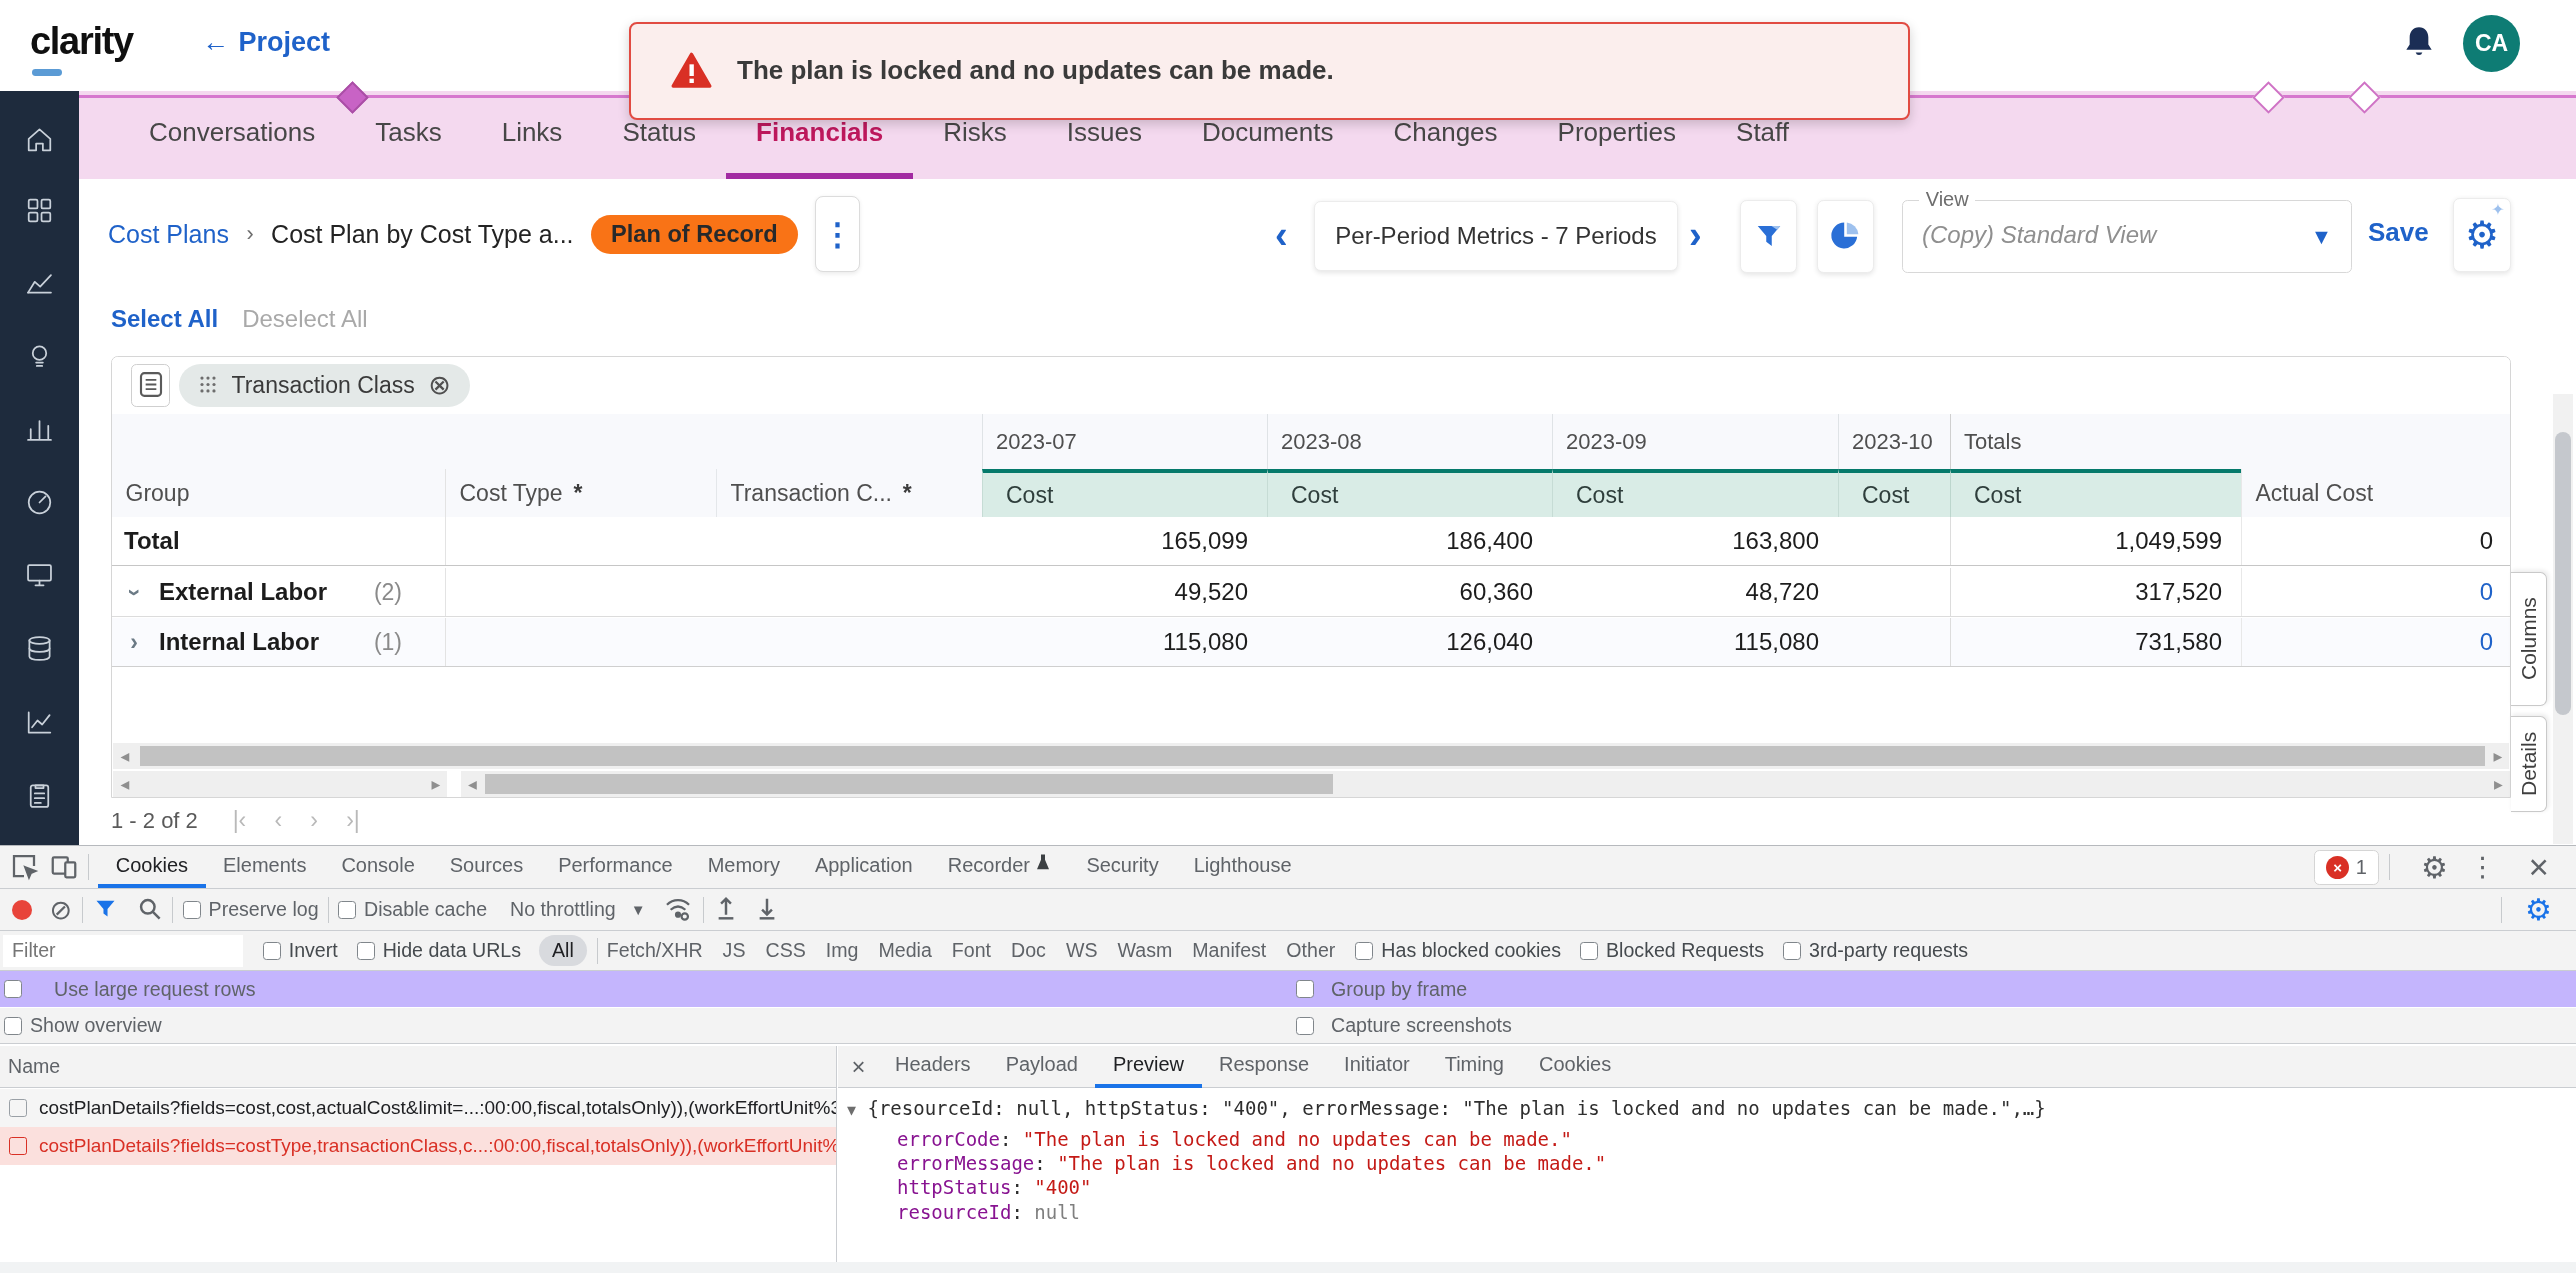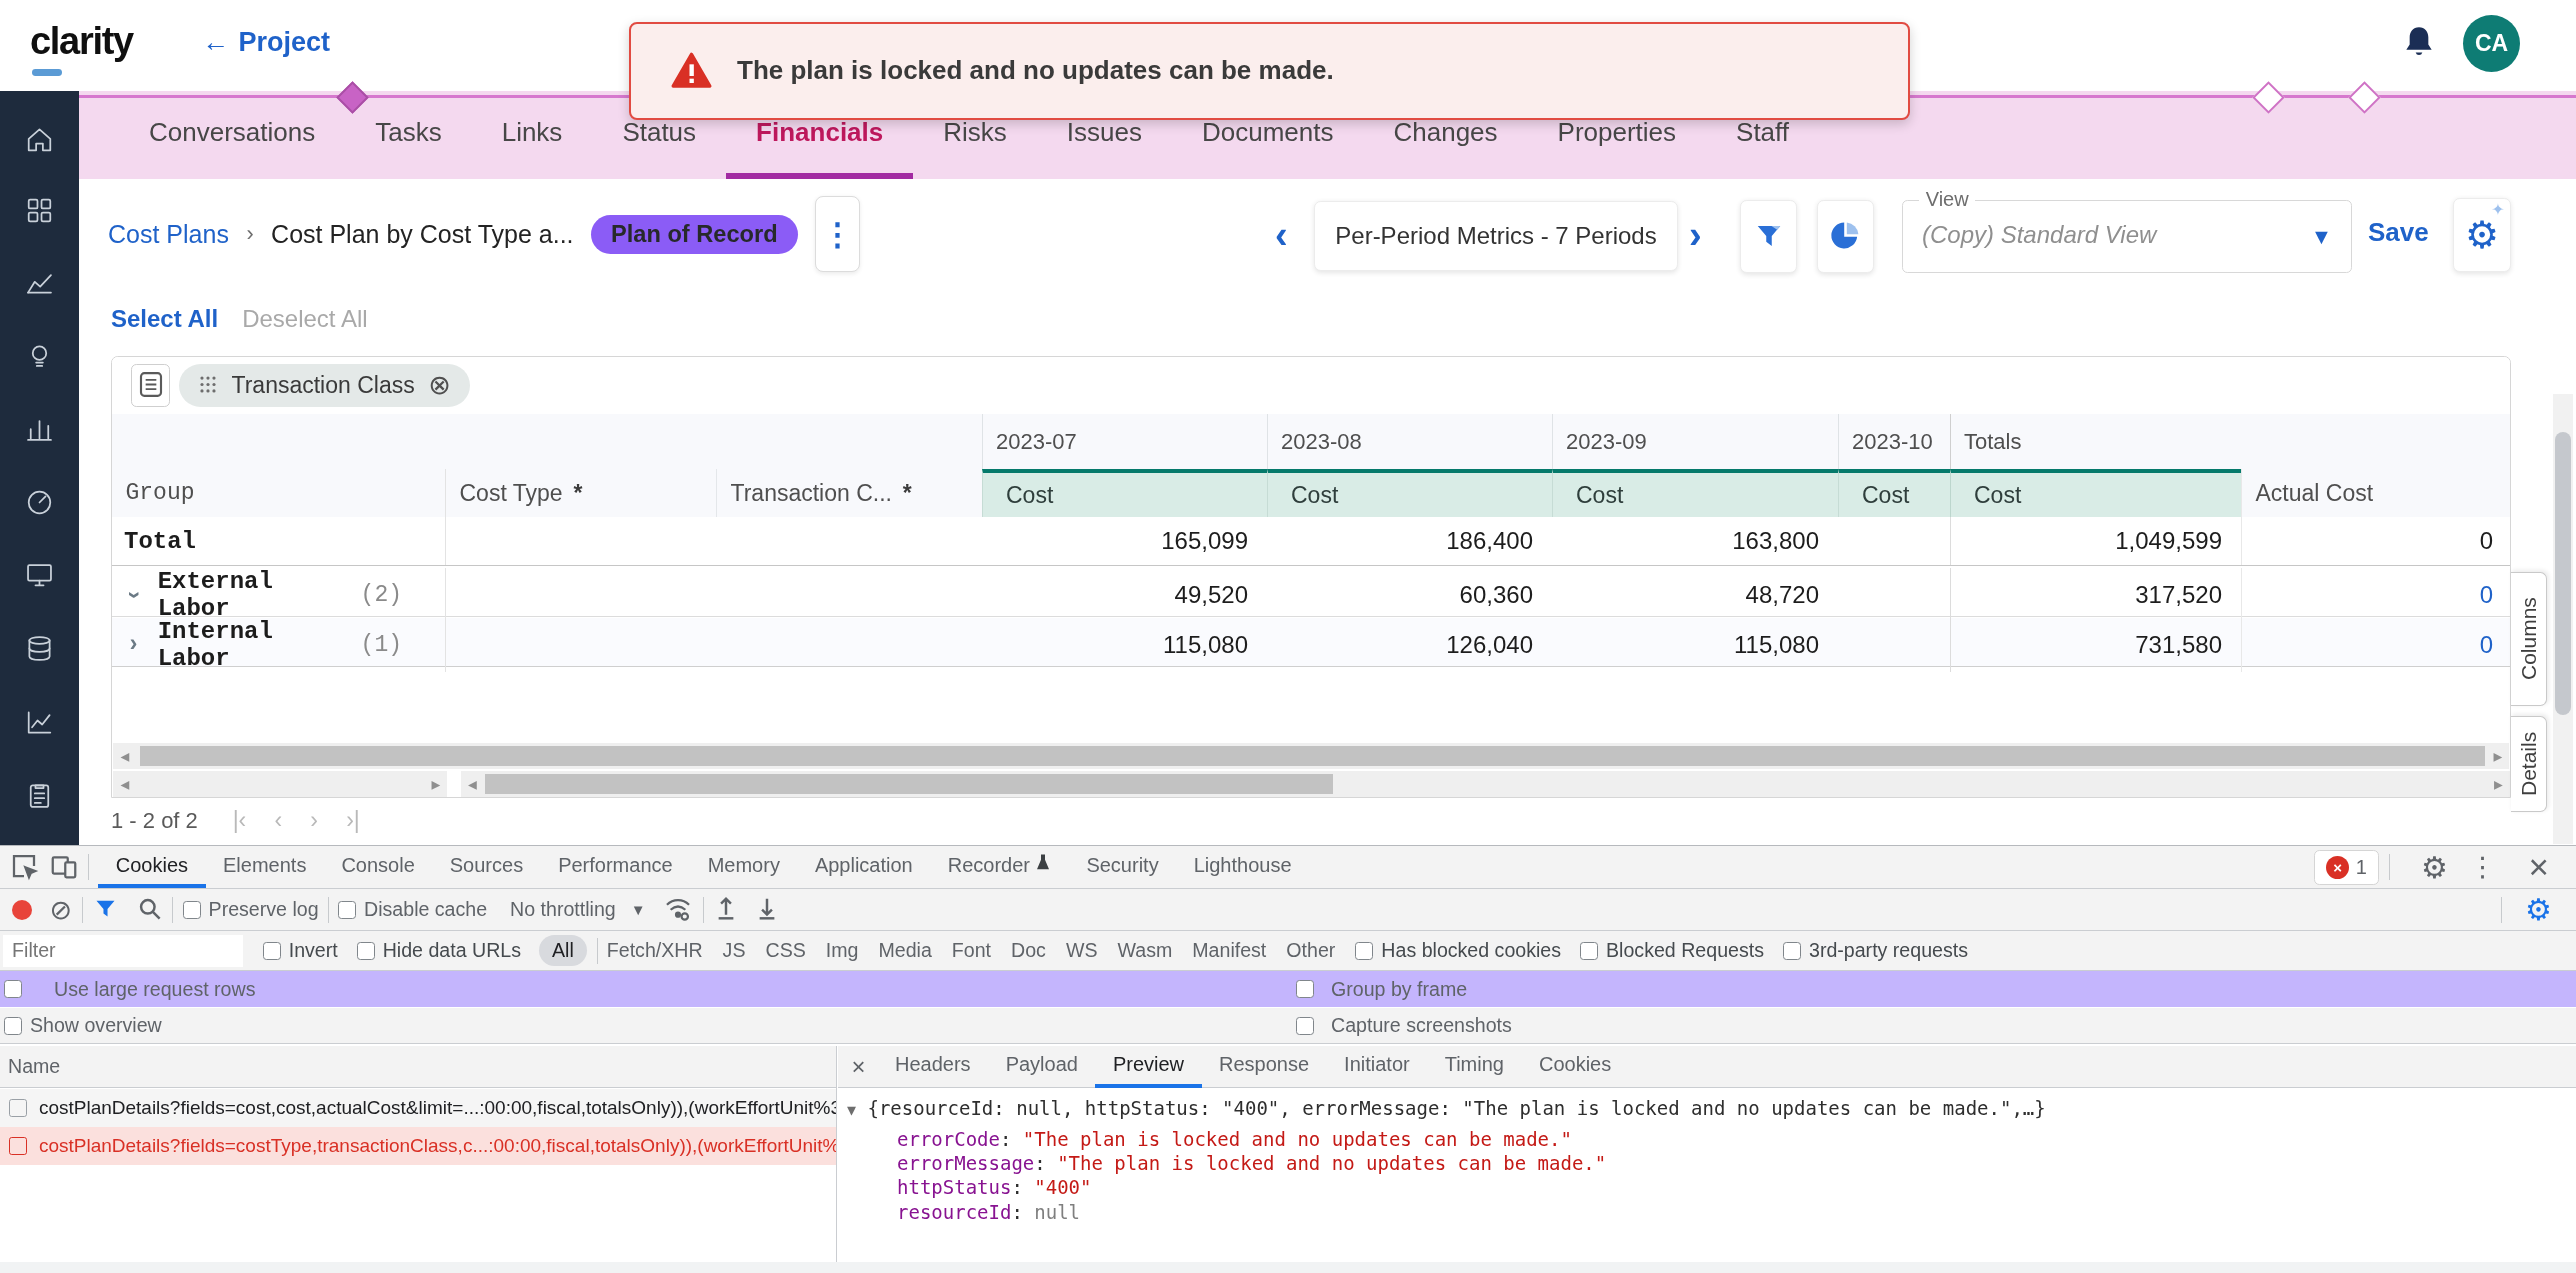--- a/index.html
+++ b/index.html
@@ -38,21 +38,21 @@
   .toast { left:629px; top:21.6px; width:1281px; height:98px; background:#fbeeed; border:2px solid #e14b42;
            border-radius:8px; box-shadow:0 4px 12px rgba(0,0,0,.18); display:flex; align-items:center; z-index:50; }
   .toast-txt { font-size:26px; font-weight:600; color:#3a3a3a; margin-left:23px; }
   .toast-ic { margin-left:38px; width:45px; height:40px; }
 
   
   .crumbrow { left:108px; top:197px; height:74px; gap:17.5px; }
   .crumb-link { color:#1f62c9; font-size:25px; }
   .crumb-sep { color:#6e6e6e; font-size:21.6px; }
   .crumb-cur { color:#232323; font-size:25px; }
-  .badge { background:#8b5cf6; border-radius:23px; height:39px; padding:0 20px; display:flex; align-items:center;
+  .badge { background:#f97316; border-radius:23px; height:39px; padding:0 20px; display:flex; align-items:center;
            font-size:23.6px; font-weight:600; color:#27292b; }
   .kebab-btn { width:45px; height:76px; border:1.3px solid #dcdcdc; border-radius:8px; background:#fff;
                box-shadow:0 1.3px 4px rgba(0,0,0,.08); display:flex; align-items:center; justify-content:center;
                color:#1f62c9; font-size:31px; font-weight:700; }
   .navchev { font-size:38px; color:#1f62c9; font-weight:600; }
   .cardbtn { background:#fff; border:1.3px solid #ececec; border-radius:6.7px; box-shadow:0 1.3px 5.4px rgba(0,0,0,.10);
              display:flex; align-items:center; justify-content:center; }
   .periodbox { left:1314px; top:201px; width:364px; height:70px; font-size:24px; color:#333; }
   .viewbox { left:1902px; top:200px; width:450px; height:73px; border:1.3px solid #d8d8d8; border-radius:5.4px; background:#fff; }
   .viewlbl { position:absolute; left:16px; top:-13.5px; background:#fff; padding:0 6.7px; font-size:20px; color:#6e6e6e; }
@@ -86,21 +86,21 @@
   .req { font-size:23px; color:#3c3c3c; font-weight:700; }
 
   .drow { position:absolute; left:0; width:2400px; height:49px; background:#fff; }
   .dcell { display:flex; align-items:center; justify-content:flex-end; padding-right:19px; font-size:24px; color:#1d1d1d; }
   .dcell.blue { color:#1f62c9; }
   .gcell { justify-content:flex-start; padding-left:12px; gap:15px; }
   .gname { font-weight:600; color:#1c1c1c; font-size:24px; }
   .gcount { margin-left:auto; padding-right:24px; color:#8a8a8a; font-size:23px; }
   .xchev { color:#6b7a85; font-size:23px; font-weight:700; display:inline-block; width:20px; text-align:center; }
   .xchev.open { transform:rotate(90deg); }
-  .colsep-r { border-right:0.7px solid #e3e3e3;font-family:Liberation Mono, monospace; }
+  .colsep-r { border-right:0.7px solid #e3e3e3; }
   .colsep-l8 { border-left:0.7px solid #dcdcdc; }
   .colsep-l9 { border-left:0.7px solid #e8e8e8; }
 
   
   .hscroll { position:absolute; height:26px; background:#efefef; display:flex; align-items:center; }
   .harrow { color:#8f8f8f; font-size:17.5px; width:23px; text-align:center; flex:none; }
   .hthumb { position:absolute; top:2.7px; height:20px; background:#c2c2c2; }
 
   
   .pager { left:111px; top:807px; gap:9.4px; }

